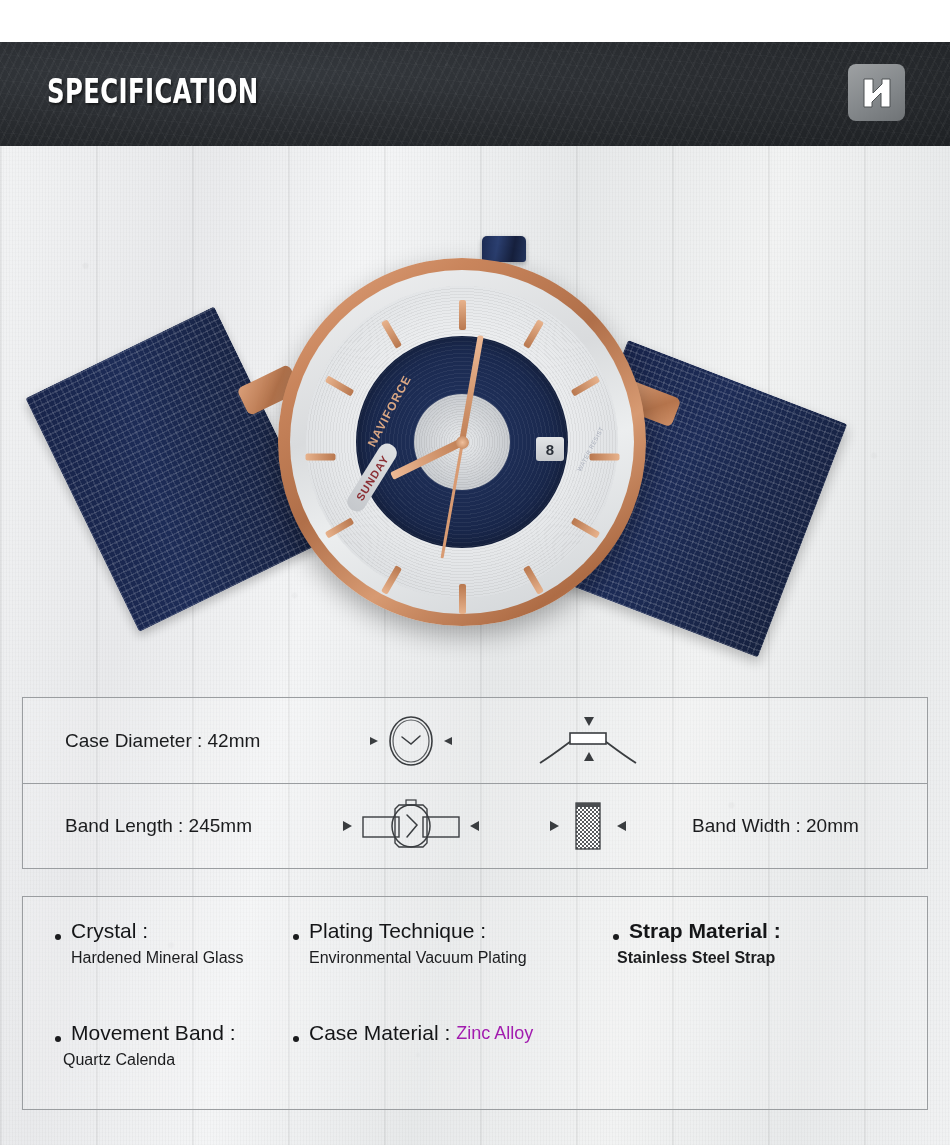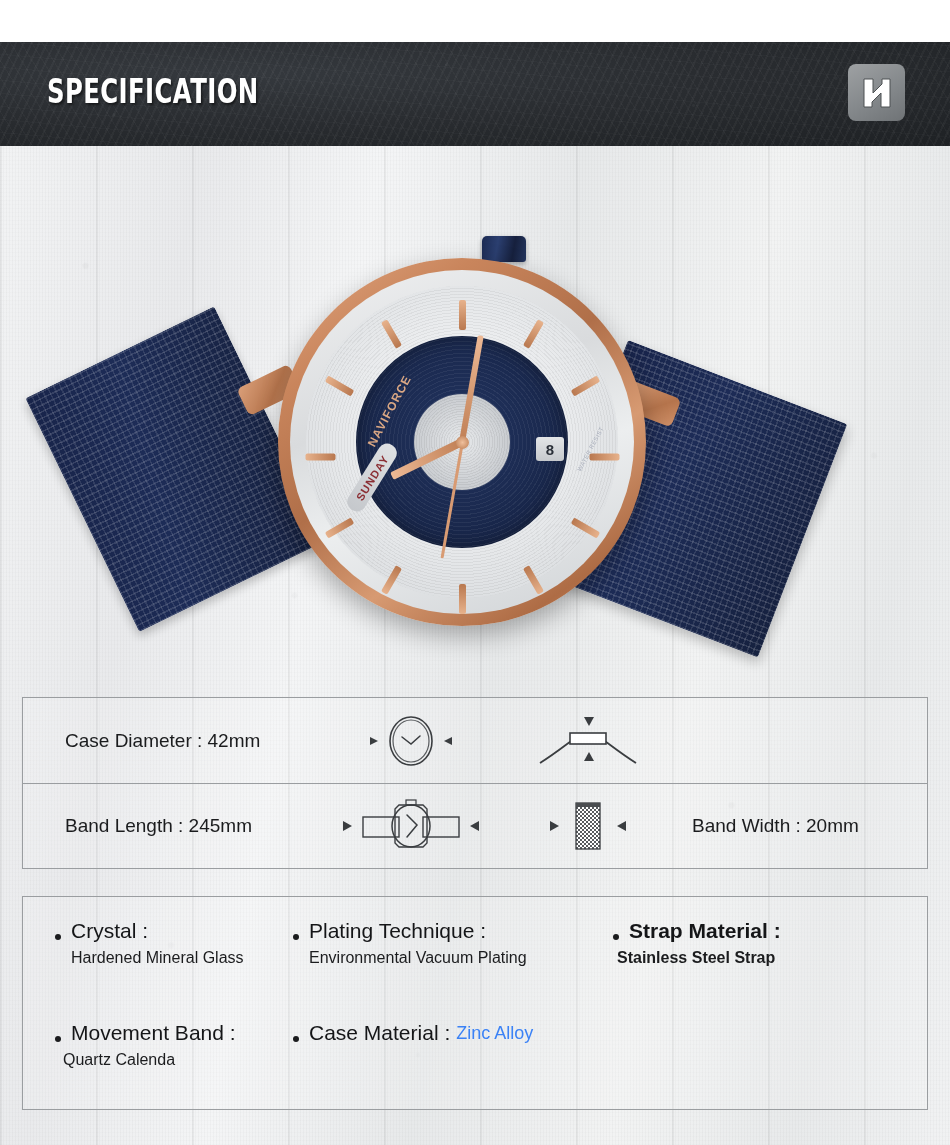--- a/index.html
+++ b/index.html
@@ -211,21 +211,21 @@
 
   .frow { position: relative; width: 100%; height: 106px; display: flex; }
   .frow + .frow { }
   .fcell { position: relative; }
   .fhead { display: flex; align-items: center; }
   .bullet {
     width: 6px; height: 6px; border-radius: 50%; background: #1b1c1e;
     margin-top: 12px; margin-right: 10px; flex: none;
   }
   .ftitle { font-size: 21px; color: #151618; white-space: nowrap; }
-  .fvalue-inline { font-size: 18px; color: #3b82f6; margin-left: 6px; white-space: nowrap; }
+  .fvalue-inline { font-size: 18px; color: #a21caf; margin-left: 6px; white-space: nowrap; }
   .fsub { font-size: 16px; color: #1b1c1e; margin-top: 6px; white-space: nowrap; }
 
   svg { display: block; }
 </style>
 </head>
 <body>
 
 <div class="page">
 
   <div class="top-strip"></div>

